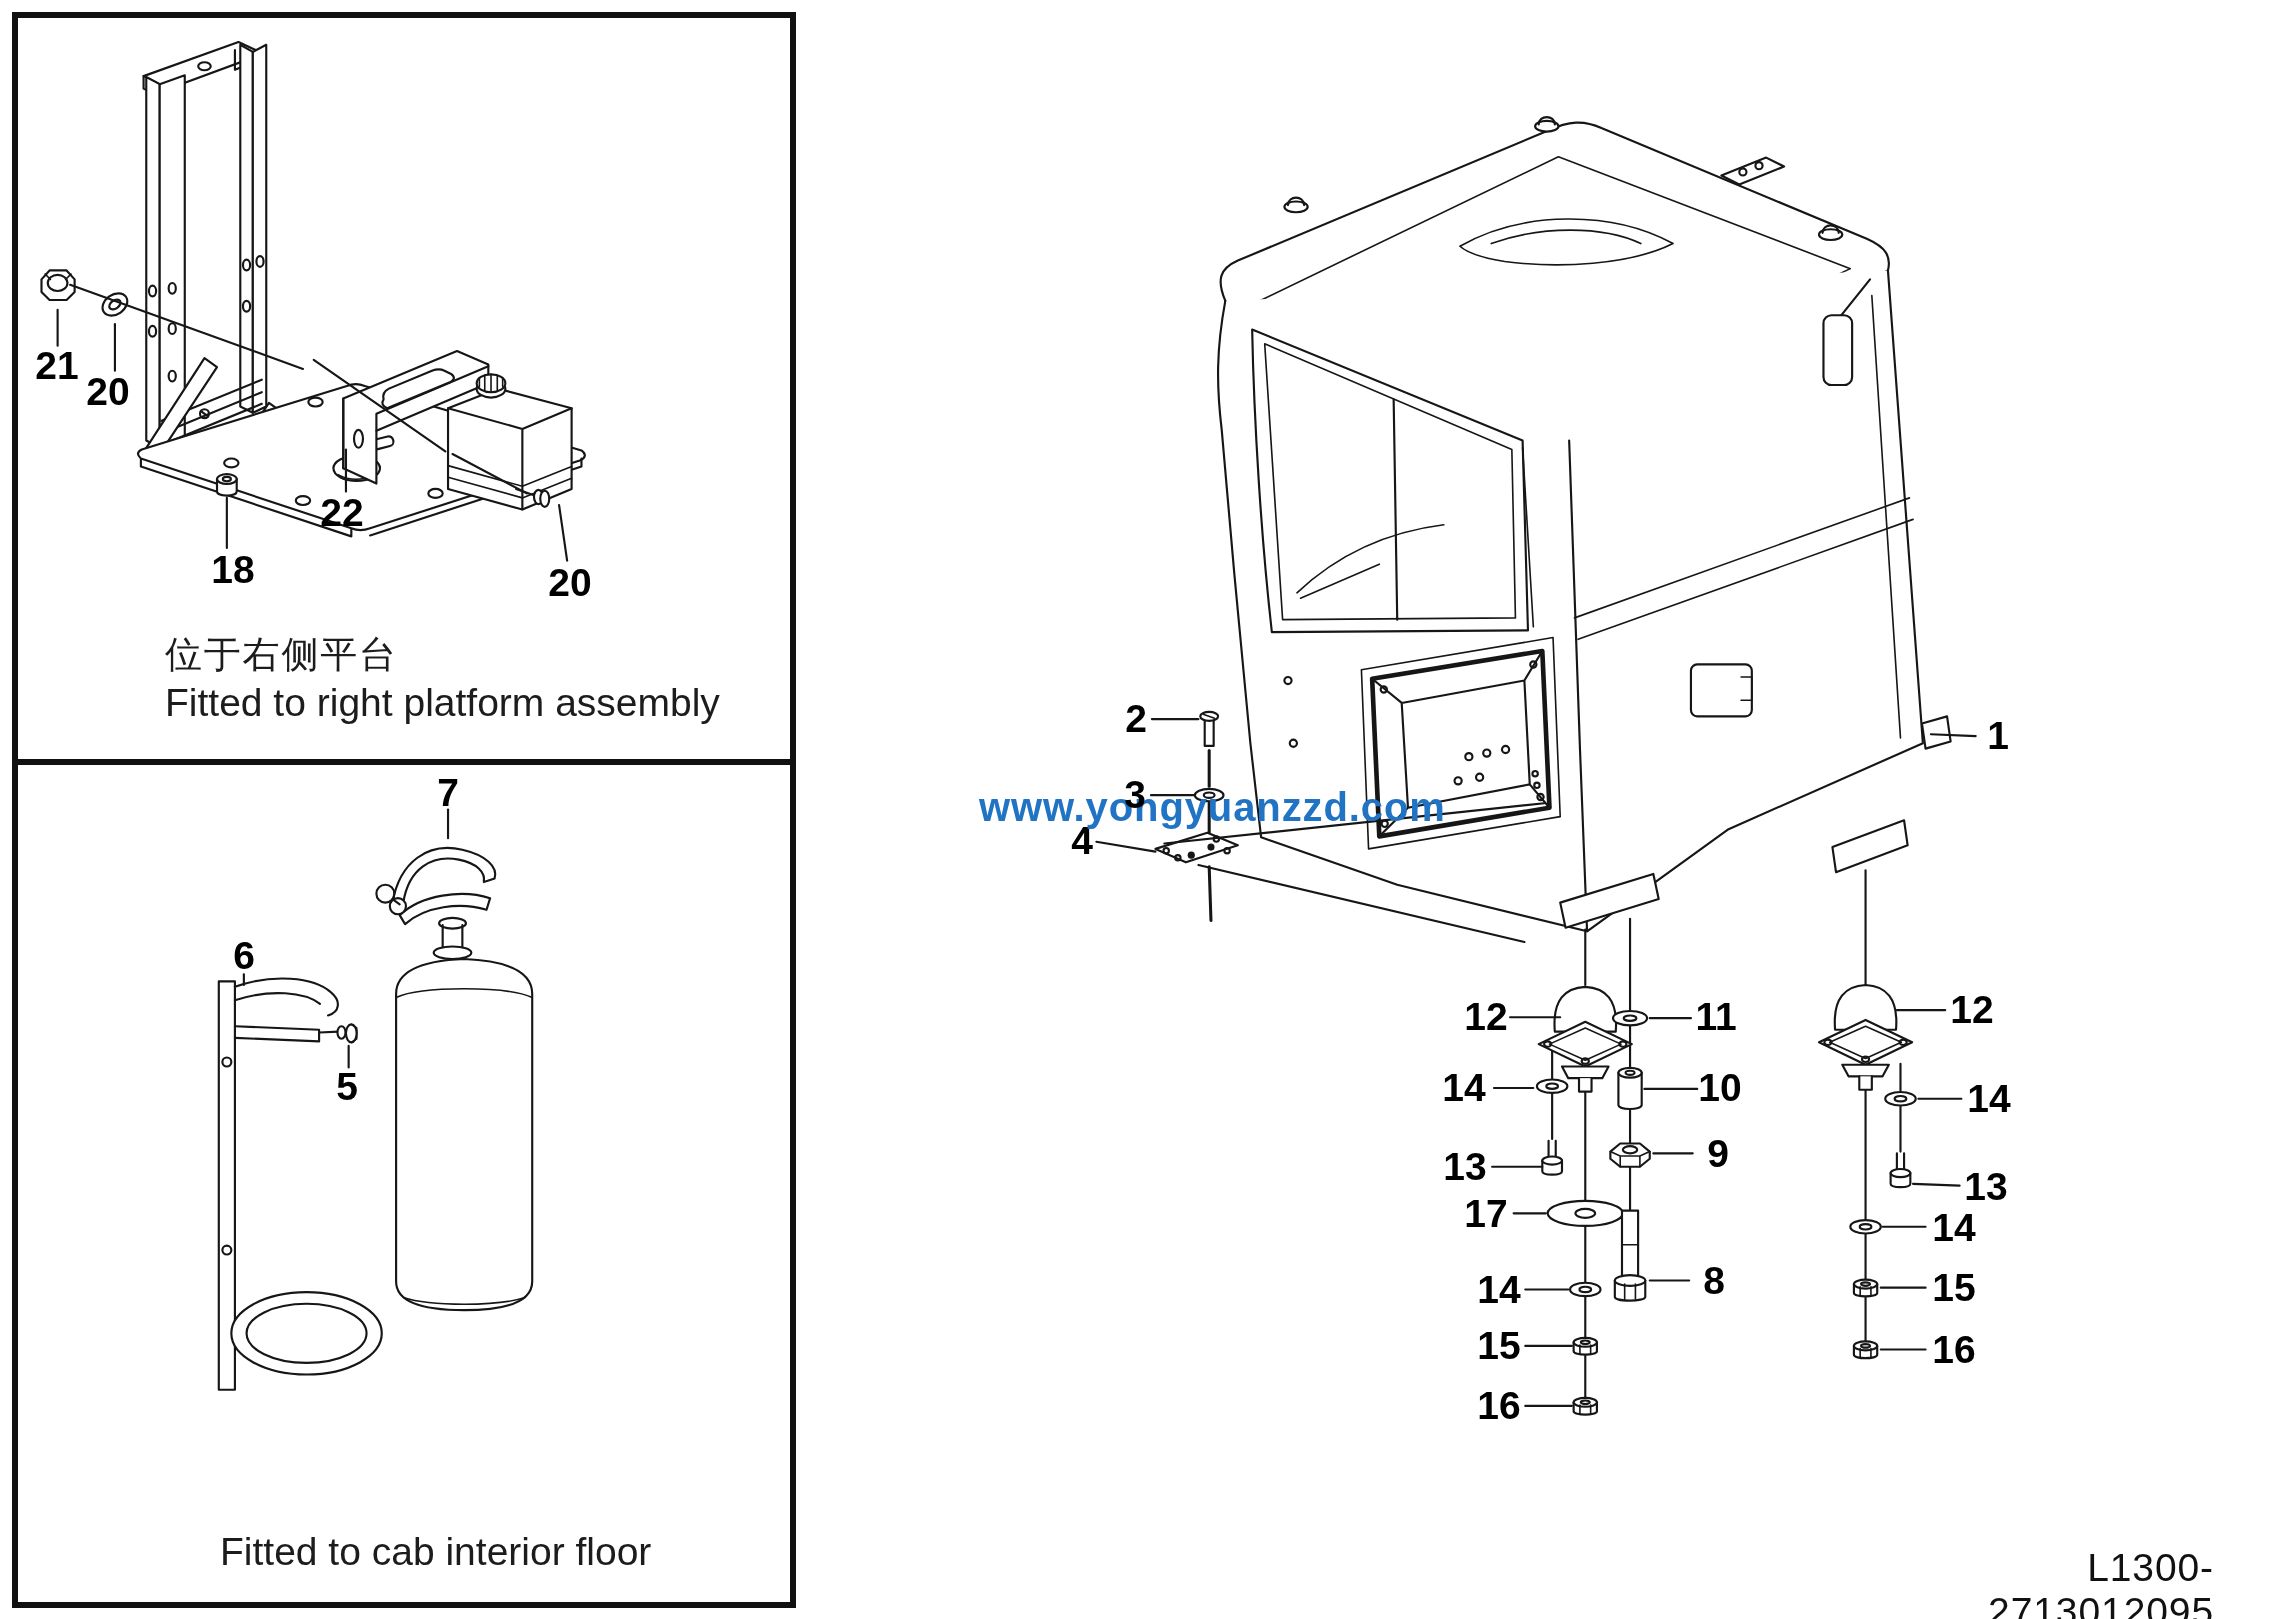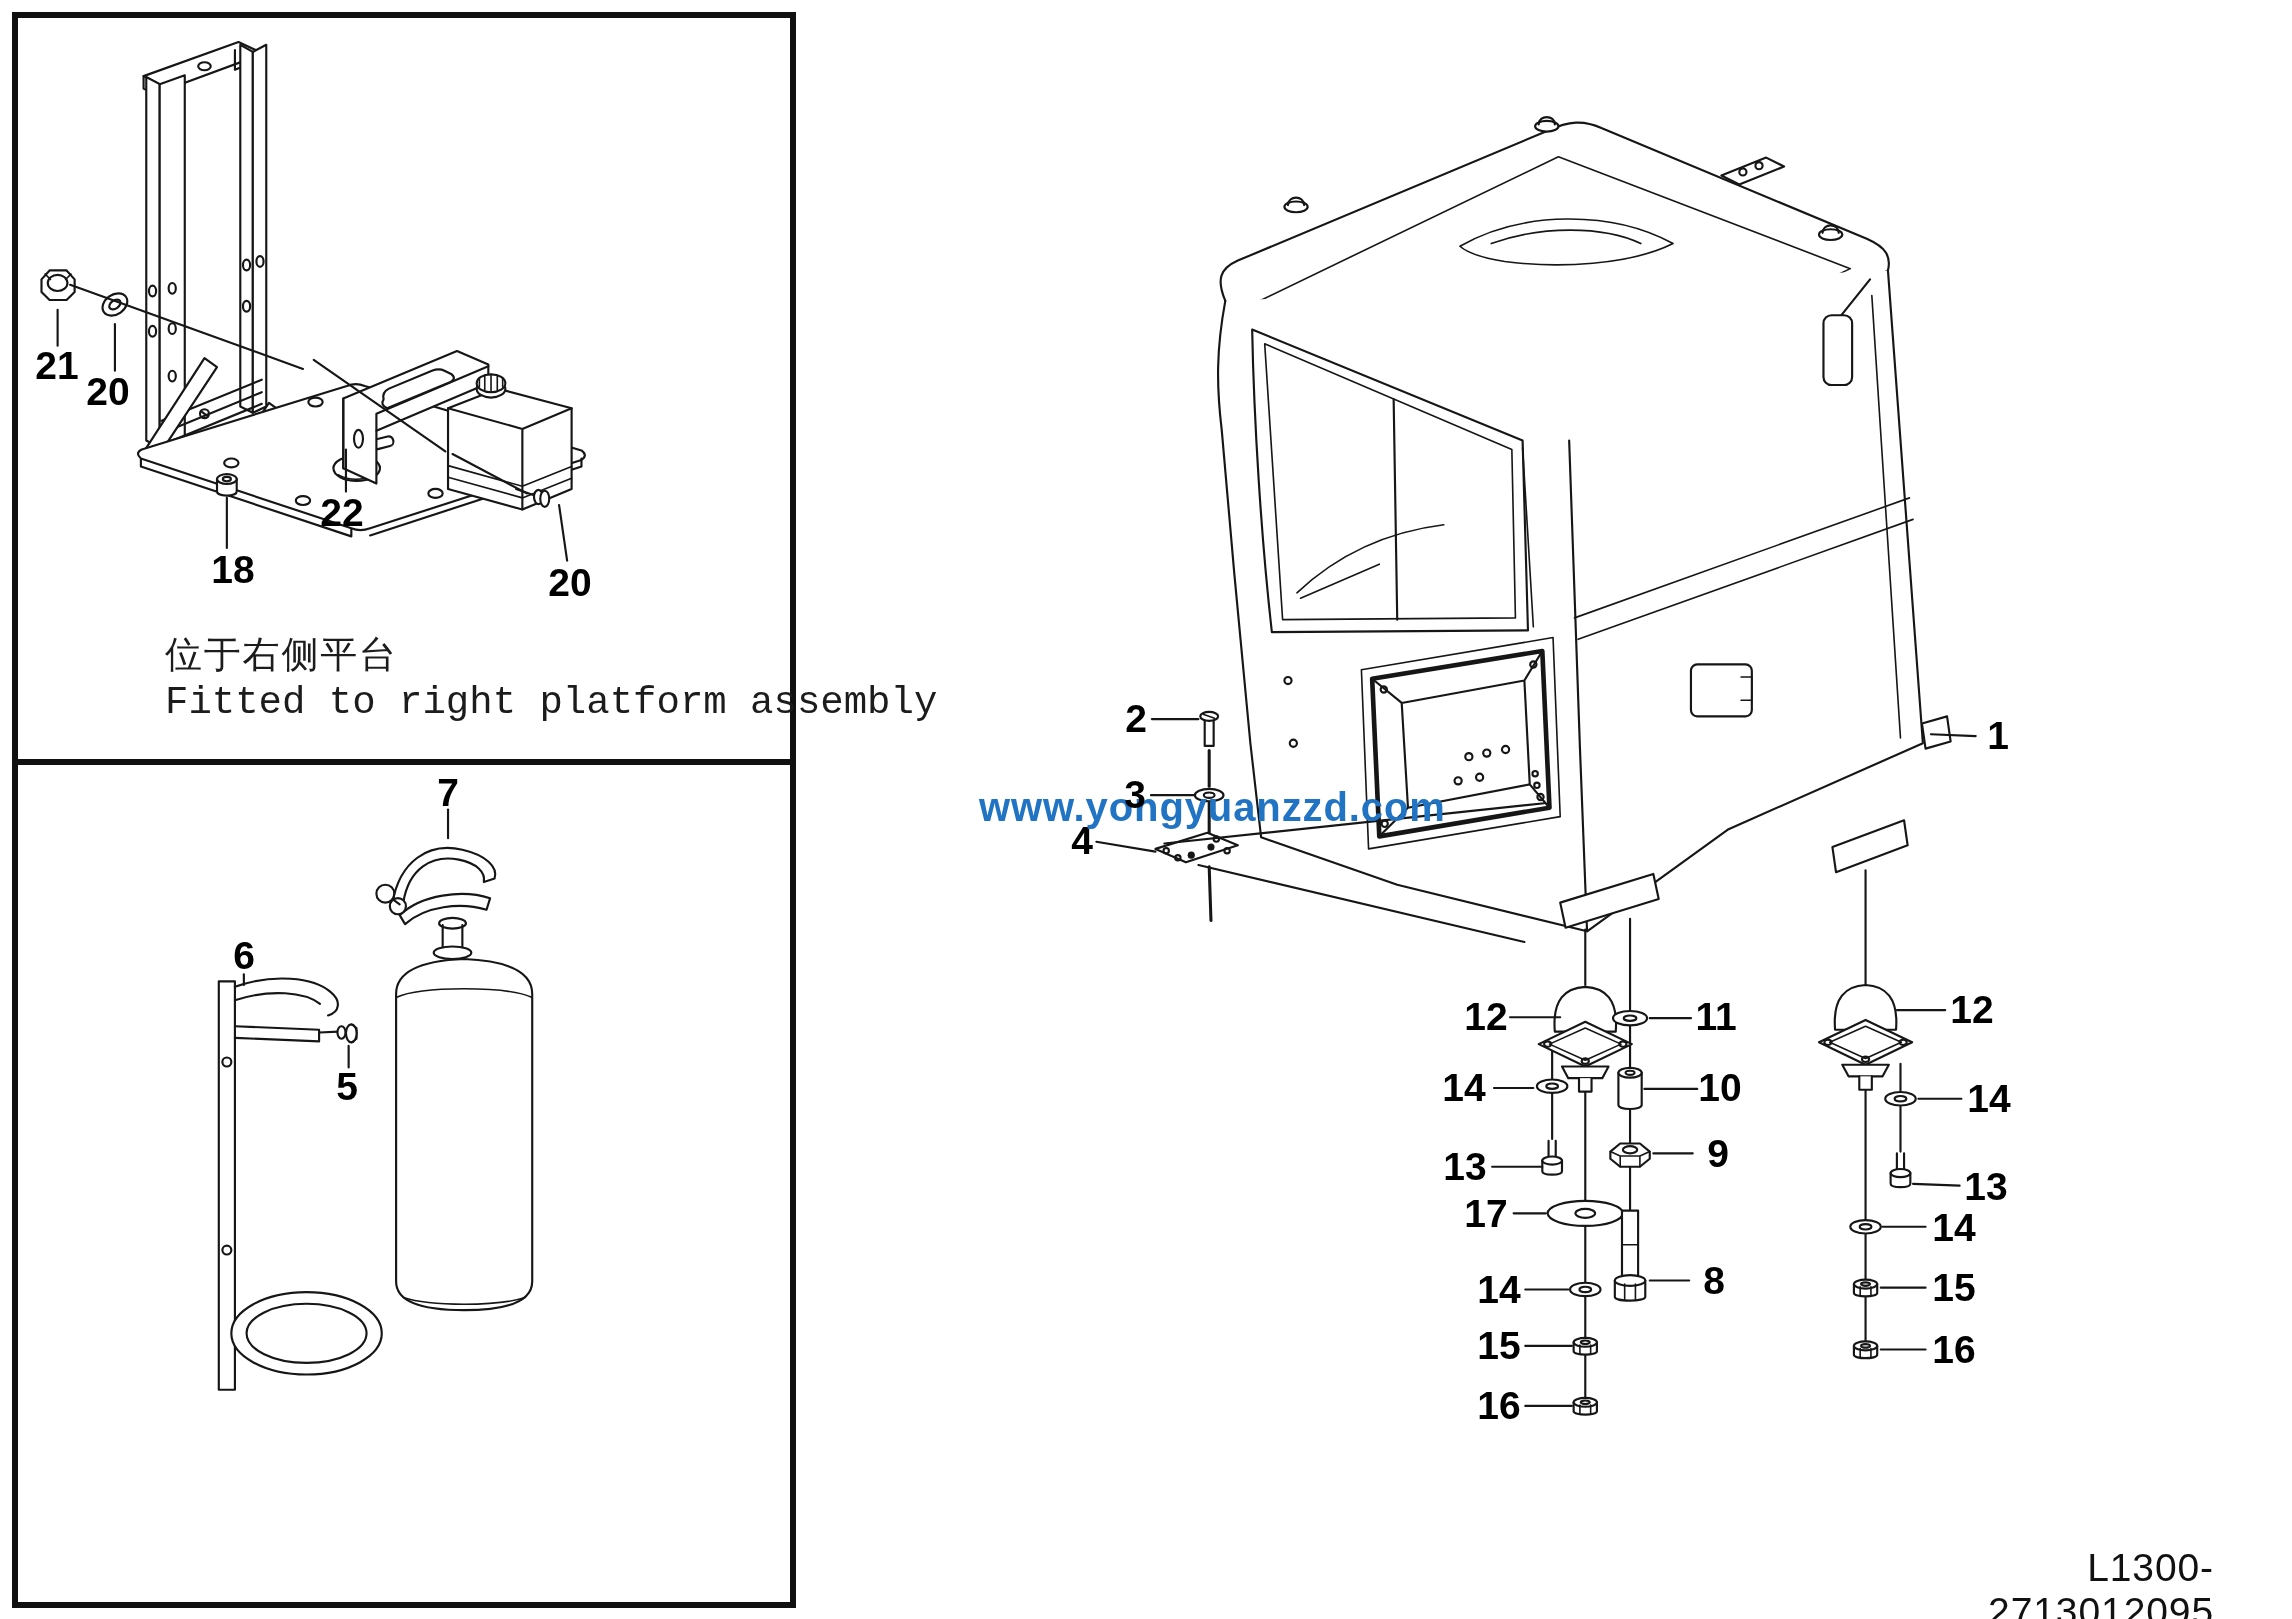--- a/index.html
+++ b/index.html
@@ -10,21 +10,21 @@
   svg{position:absolute;left:0;top:0;z-index:1;}
   svg *{stroke:#161616;fill:none;stroke-width:2.4;stroke-linecap:round;stroke-linejoin:round;}
   .f{fill:#ffffff;}
   .dk{fill:#161616;stroke:none;}
   .bold{stroke-width:5.2;}
   .lead{stroke-width:3.4;}
   .thin{stroke-width:1.8;}
   .callout{position:absolute;transform:translate(-50%,-50%);font:700 39px "Liberation Sans",sans-serif;color:#000;z-index:8;white-space:nowrap;}
   .callout.under{z-index:2;}
   .caption-zh{position:absolute;font-family:"Liberation Serif","DejaVu Serif",serif;color:#1c1c1c;z-index:5;white-space:nowrap;}
-  .caption-en{position:absolute;font-family:Liberation Mono, monospace;color:#1c1c1c;z-index:5;white-space:nowrap;}
+  .caption-en{position:absolute;font-family:Liberation Sans, sans-serif;color:#1c1c1c;z-index:5;white-space:nowrap;}
   #cap1-zh{left:165px;top:630px;font-size:37px;letter-spacing:1.8px;}
   #cap1-en{left:165px;top:681px;font-size:39px;}
   #cap2-zh{left:220px;top:1476px;font-size:40px;letter-spacing:1.8px;}
   #cap2-en{left:220px;top:1530px;font-size:39px;}
   #wm-outline{position:absolute;left:969px;top:792px;z-index:3;font:700 72px "Liberation Sans",sans-serif;color:#ffffff;-webkit-text-stroke:2.7px #121212;letter-spacing:1.8px;white-space:nowrap;
     text-shadow:1.8px 0 #121212,-1.8px 0 #121212,0 1.8px #121212,0 -1.8px #121212,1.3px 1.3px #121212,-1.3px 1.3px #121212,1.3px -1.3px #121212,-1.3px -1.3px #121212;}
   #wm-blue{position:absolute;left:931px;top:785px;z-index:4;font:700 40px "Liberation Sans",sans-serif;letter-spacing:0.9px;white-space:nowrap;}
   #drawing-code{position:absolute;left:1917px;top:1546px;width:297px;text-align:right;font:400 39px "Liberation Sans",sans-serif;color:#111;z-index:5;letter-spacing:0.9px;}
 </style>
 </head>
@@ -398,20 +398,21 @@
       <path d="M2142,1227 L2190,1227"></path>
       <path d="M2136,1322 L2188,1324"></path>
       <path d="M2102,1370 L2150,1370"></path>
       <path d="M2100,1438 L2150,1438"></path>
       <path d="M2100,1507 L2150,1507"></path>
     </g>
   </svg>
 
   <div id="cap1-zh" class="caption-zh">位于右侧平台</div>
   <div id="cap1-en" class="caption-en">Fitted to right platform assembly</div>
+  <div id="cap2-en" class="caption-en">Fitted to cab interior floor</div>
 
   <div id="wm-blue" style="color: rgb(33, 115, 196); margin-left: 48px;">www.yongyuanzzd.com</div>
 
   <div id="drawing-code">L1300-2713012095</div>
 
   <div id="callouts">
       <div class="callout" style="left: 57px; top: 366px;">21</div>
       <div class="callout" style="left: 108px; top: 392px;">20</div>
       <div class="callout" style="left: 233px; top: 570px;">18</div>
       <div class="callout" style="left: 342px; top: 513px;">22</div>

